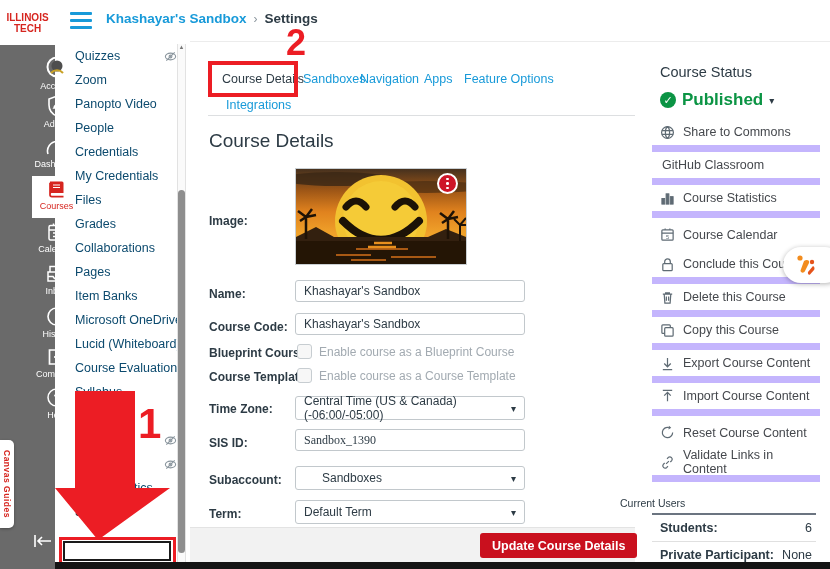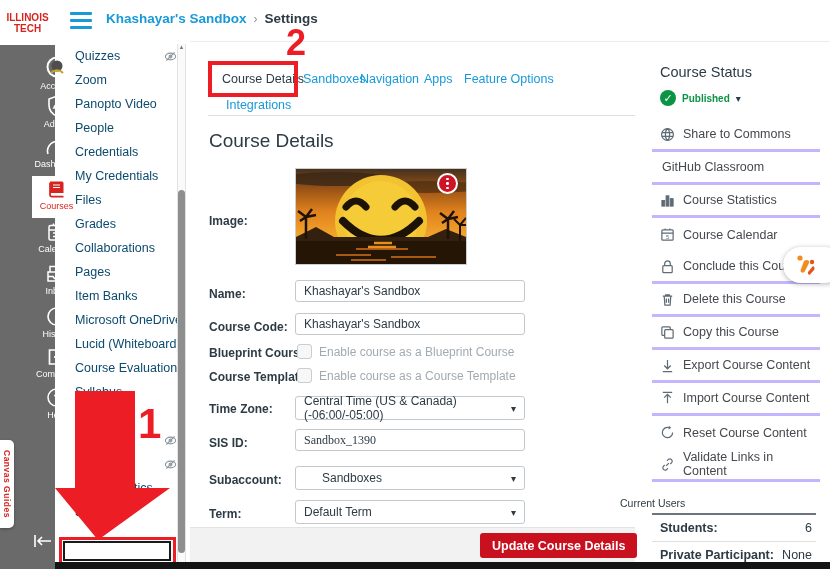--- a/index.html
+++ b/index.html
@@ -68,25 +68,25 @@
   .kebab i{width:2.5px;height:2.5px;background:#fff;border-radius:50%;display:block;}
 
   .form-footer{left:190px;top:527px;width:445px;height:36px;background:#F2F2F2;border-top:1px solid #E3E3E3;}
   .update-btn{left:480px;top:533px;height:25px;background:#C9101E;color:#fff;border:none;border-radius:3px;
               font-family:"Liberation Sans",sans-serif;font-size:12.5px;font-weight:bold;padding:0 12px;cursor:pointer;}
 
   
   .side-h{left:660px;top:64px;font-size:14.5px;color:#2D3B45;}
   .pub-row{left:660px;top:90px;display:flex;align-items:center;gap:6px;cursor:pointer;}
   .pub-dot{width:16px;height:16px;border-radius:50%;background:#0B9444;color:#fff;font-size:11px;display:flex;align-items:center;justify-content:center;}
-  .pub-txt{color:#0B9444;font-weight:bold;font-size:10px;}
+  .pub-txt{color:#0B9444;font-weight:bold;font-size:17px;}
   .pub-chev{font-size:10px;color:#2D3B45;}
   .side-list{left:652px;top:119px;width:168px;}
   .side-item{height:33px;display:flex;align-items:center;gap:8px;font-size:12.5px;color:#45484D;cursor:pointer;padding-left:8px;box-sizing:border-box;}
-  .side-item.div{border-bottom:3px solid #c4b5fd;}
+  .side-item.div{border-bottom:7px solid #c4b5fd;}
   .side-item svg{stroke:#5F6B74;flex:none;}
   .side-item.noicon{padding-left:10px;}
   .cu-title{left:620px;top:497px;font-size:10.5px;color:#2D3B45;}
   .cu-line{left:652px;top:513px;width:164px;height:2px;background:#6B7480;}
   .cu-row{left:652px;width:164px;height:26px;display:flex;align-items:center;justify-content:space-between;padding:0 4px 0 8px;box-sizing:border-box;font-size:12.5px;}
   .cu-row .k{font-weight:bold;color:#2D3B45;}
   .cu-row .v{color:#2D3B45;}
   .cu-div{left:652px;top:541px;width:164px;height:1px;background:#E0E0E0;}
 
   

